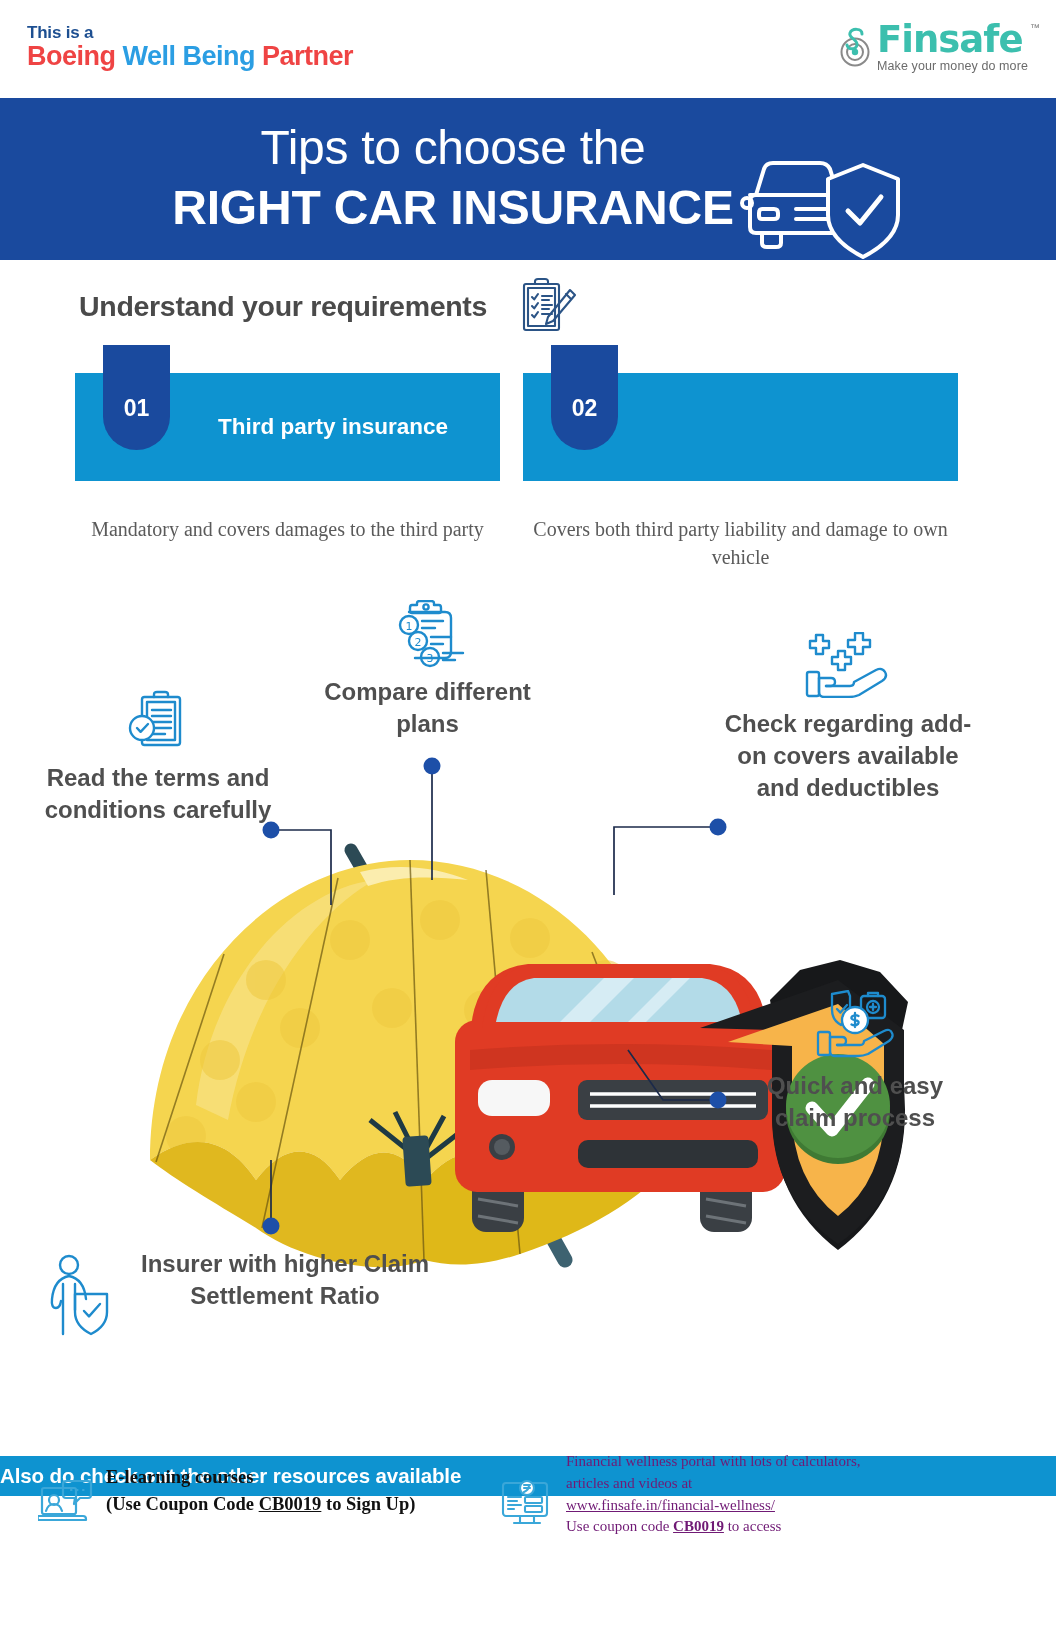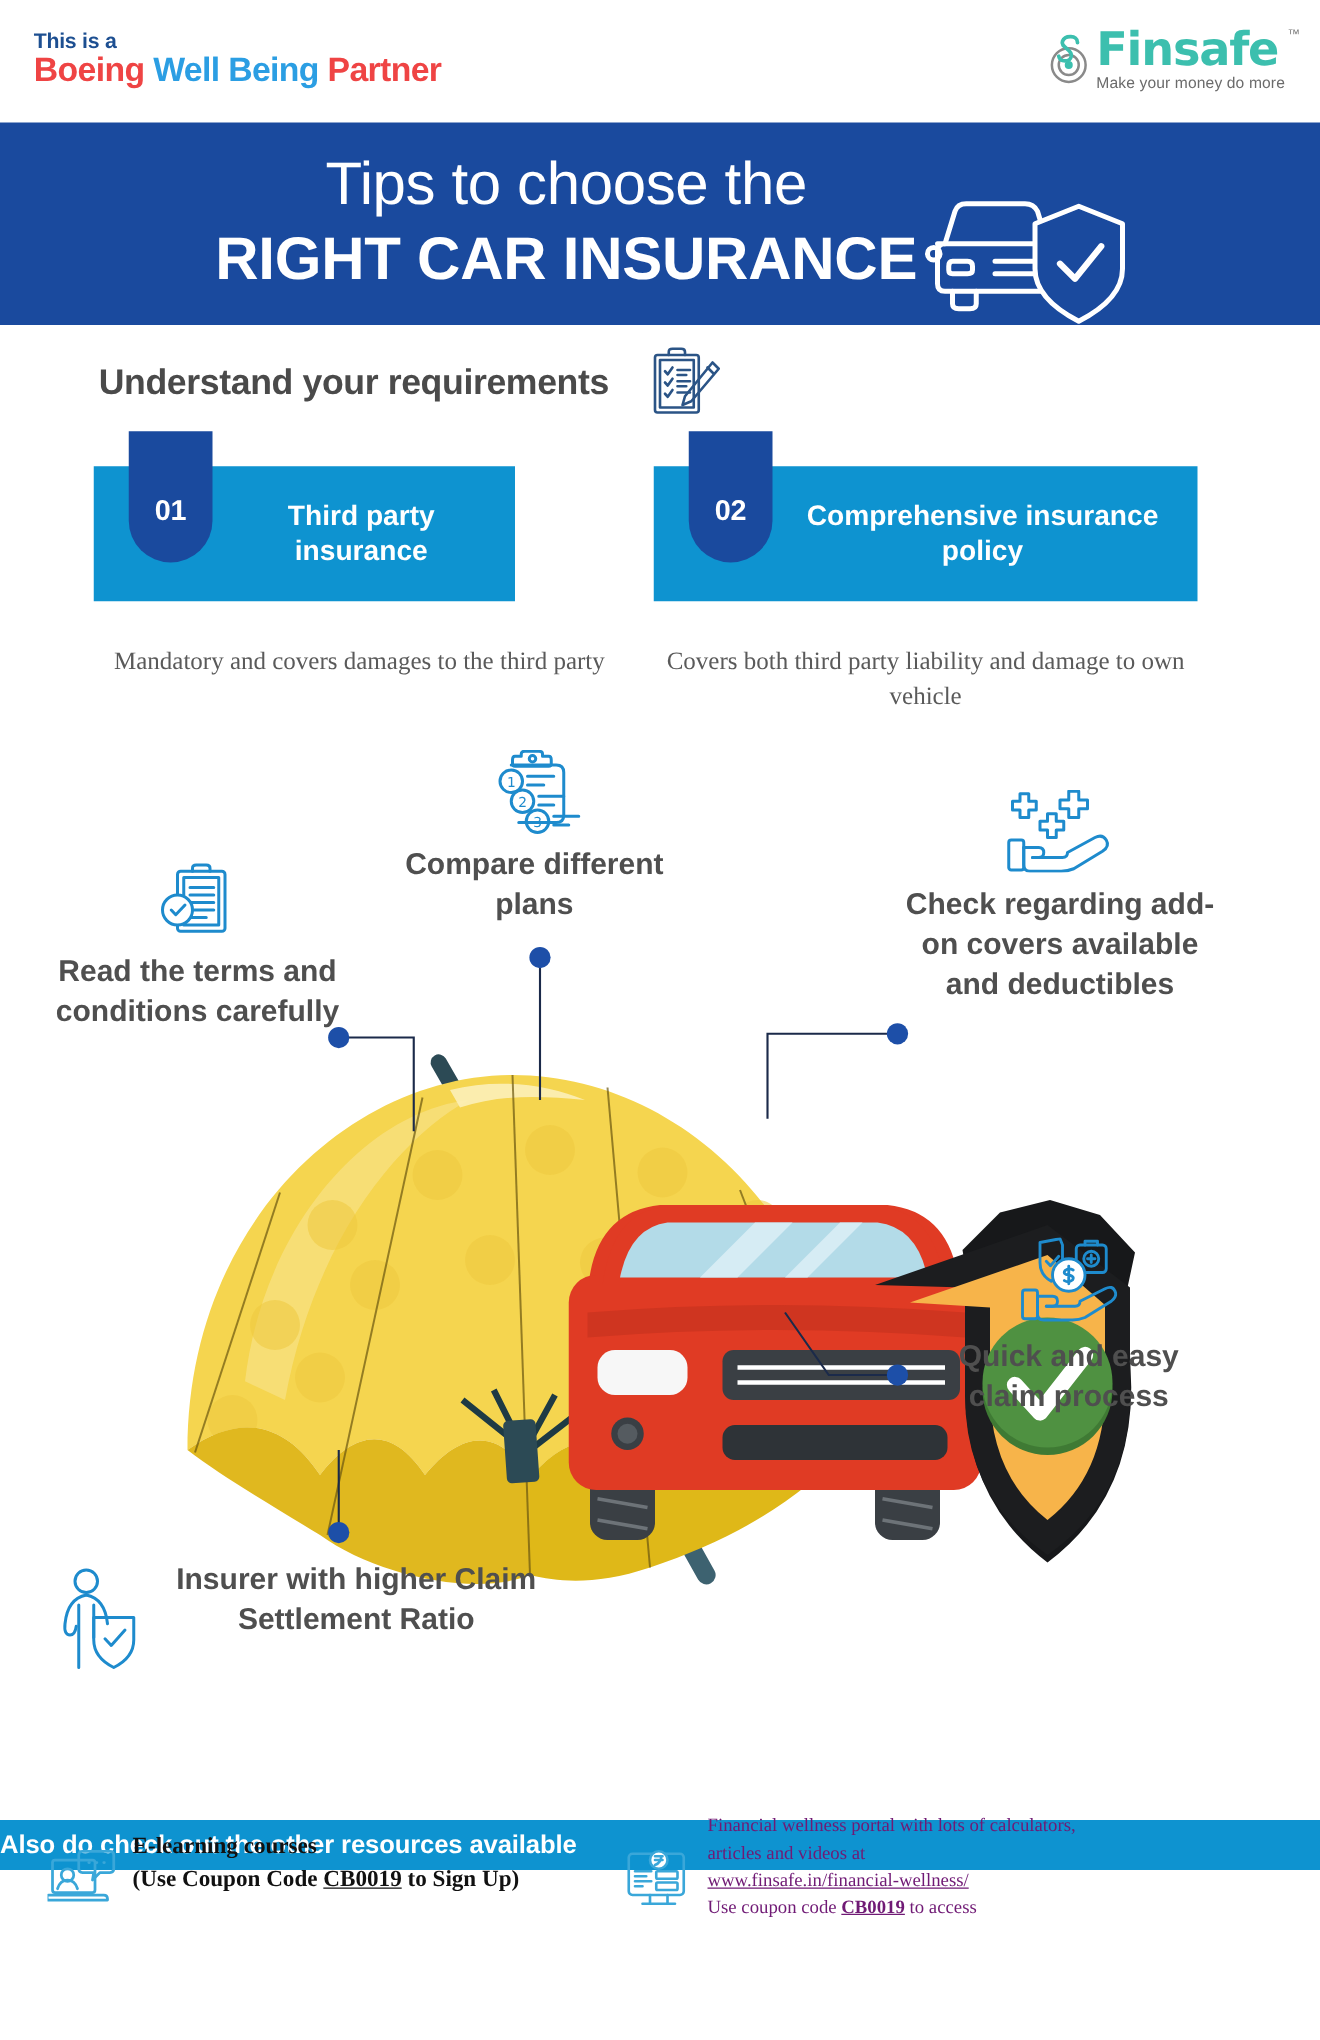--- a/index.html
+++ b/index.html
@@ -37,21 +37,21 @@
   .title-big { font-size:48px; font-weight:700; line-height:1.12; letter-spacing:-0.2px; margin-top:7px; }
   .title-icon { position:absolute; right:-20px; top:20px; width:170px; height:120px; }
 
   
   .req-head { position:absolute; left:79px; top:277px; display:flex; align-items:center; gap:30px; }
   .req-title { font-size:28.5px; font-weight:700; color:#4a4a4a; letter-spacing:-0.3px; }
   .req-icon { width:62px; height:58px; }
 
   
   .card { position:absolute; height:108px; background:#0e93d0; }
-  .card-1 { left:75px; top:373px; width:337px; }
+  .card-1 { left:75px; top:373px; width:425px; }
   .card-2 { left:523px; top:373px; width:435px; }
   .badge {
     position:absolute; top:-28px; width:67px; height:105px;
     background:#1a4a9e; border-radius:0 0 34px 34px;
     color:#fff; font-size:23px; font-weight:700;
     display:flex; align-items:center; justify-content:center;
     padding-top:22px;
   }
   .badge-1 { left:28px; }
   .badge-2 { left:28px; }
@@ -175,21 +175,20 @@
 </div>
 
 <div class="card card-1">
   <div class="badge badge-1">01</div>
   <div class="card-label">Third party insurance</div>
 </div>
 <div class="card-desc desc-1">Mandatory and covers damages to the third party</div>
 
 <div class="card card-2">
   <div class="badge badge-2">02</div>
-  <div class="card-label">Comprehensive insurance policy</div>
 </div>
 <div class="card-desc desc-2">Covers both third party liability and damage to own vehicle</div>
 
 <svg class="illus" viewBox="0 0 1056 850">
 
   <g>
     <path d="M351 290 L374 330" stroke="#2c4a55" stroke-width="13" stroke-linecap="round" fill="none"></path>
     <path d="M414 430 L565 700" stroke="#3d6270" stroke-width="15" stroke-linecap="round" fill="none"></path>
   </g>
 

